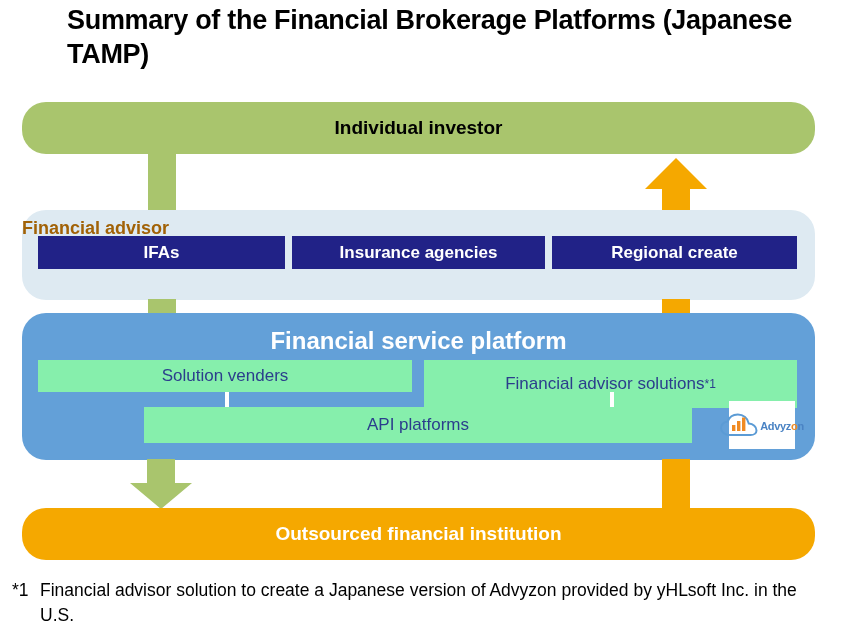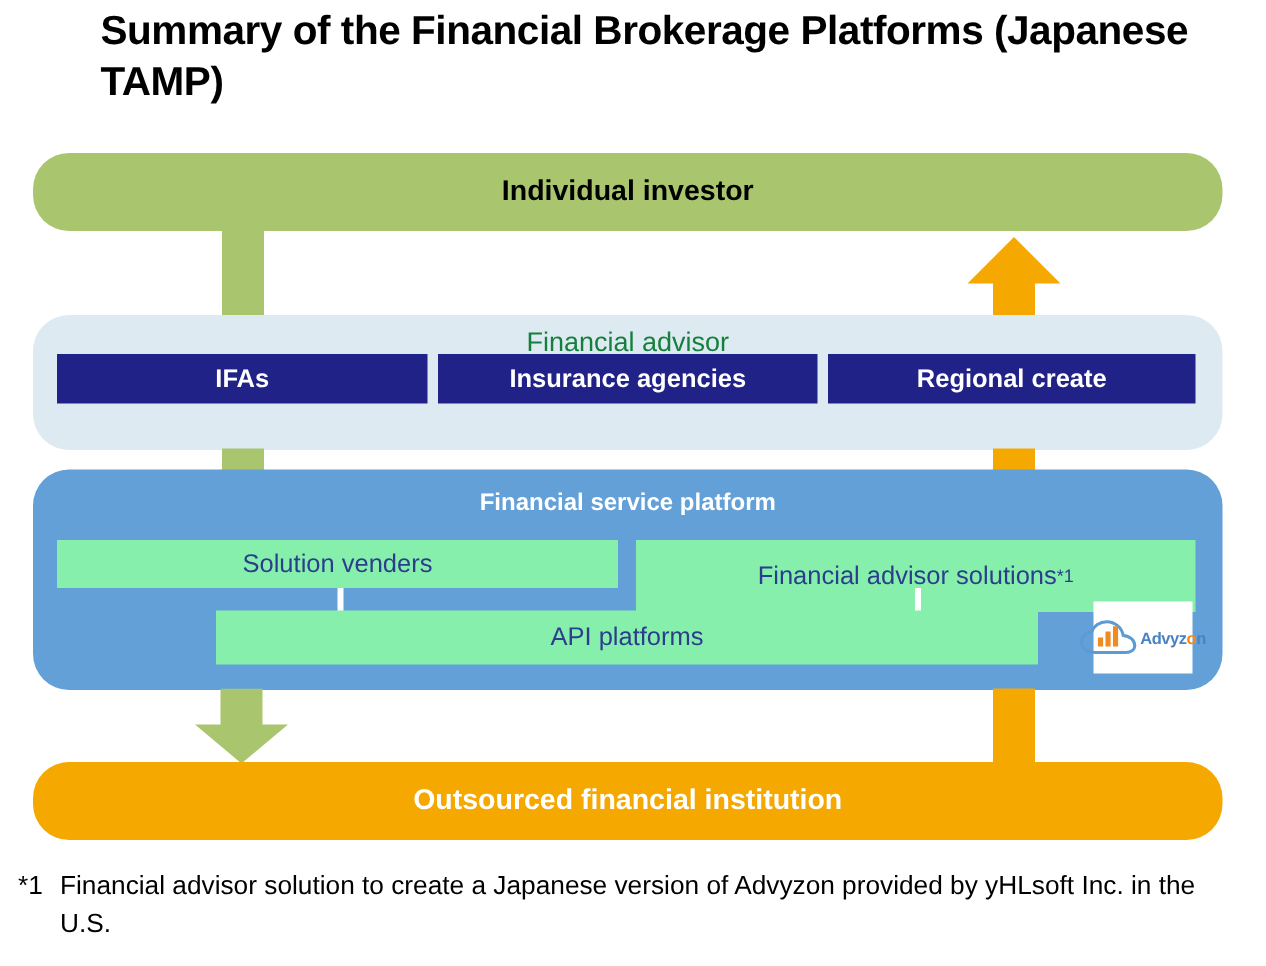--- a/index.html
+++ b/index.html
@@ -59,24 +59,23 @@
     top: 210px;
     width: 793px;
     height: 90px;
     background: #DEEAF2;
   }
   #advisor-band .band-title {
     position: absolute;
     left: 0;
     top: 8px;
     width: 100%;
-    text-align: center;
     font-size: 18px;
-    font-weight: normal;
-    color: #15803d;
+    font-weight: bold;
+    color: #a16207;
   }
   .navy-box {
     position: absolute;
     top: 236px;
     height: 33px;
     background: #212287;
     display: flex;
     align-items: center;
     justify-content: center;
     color: #ffffff;
@@ -94,21 +93,21 @@
     width: 793px;
     height: 147px;
     background: #63A0D8;
   }
   #platform-band .band-title {
     position: absolute;
     left: 0;
     top: 14px;
     width: 100%;
     text-align: center;
-    font-size: 16px;
+    font-size: 24px;
     font-weight: bold;
     color: #ffffff;
   }
   .white-box {
     position: absolute;
     background: #86efac;
     display: flex;
     align-items: center;
     justify-content: center;
     color: #2B3E8C;

